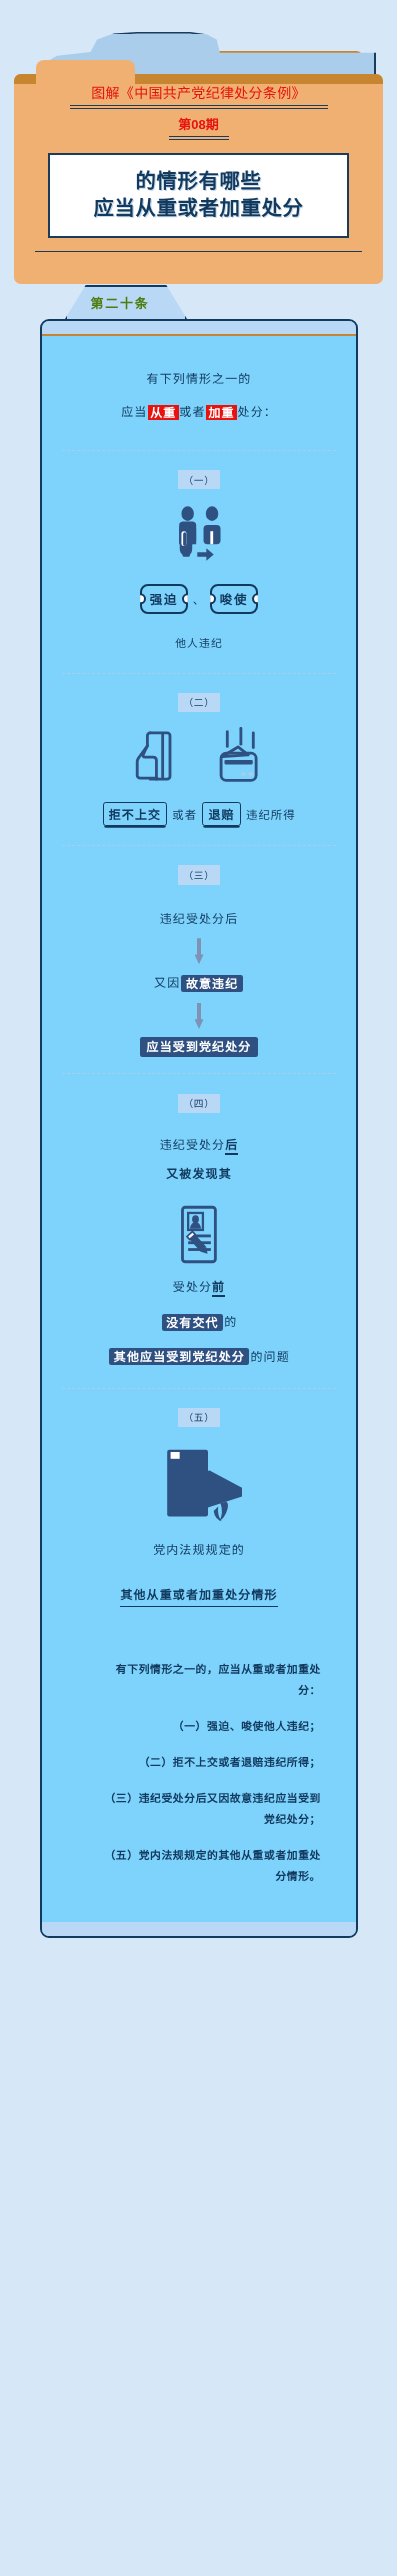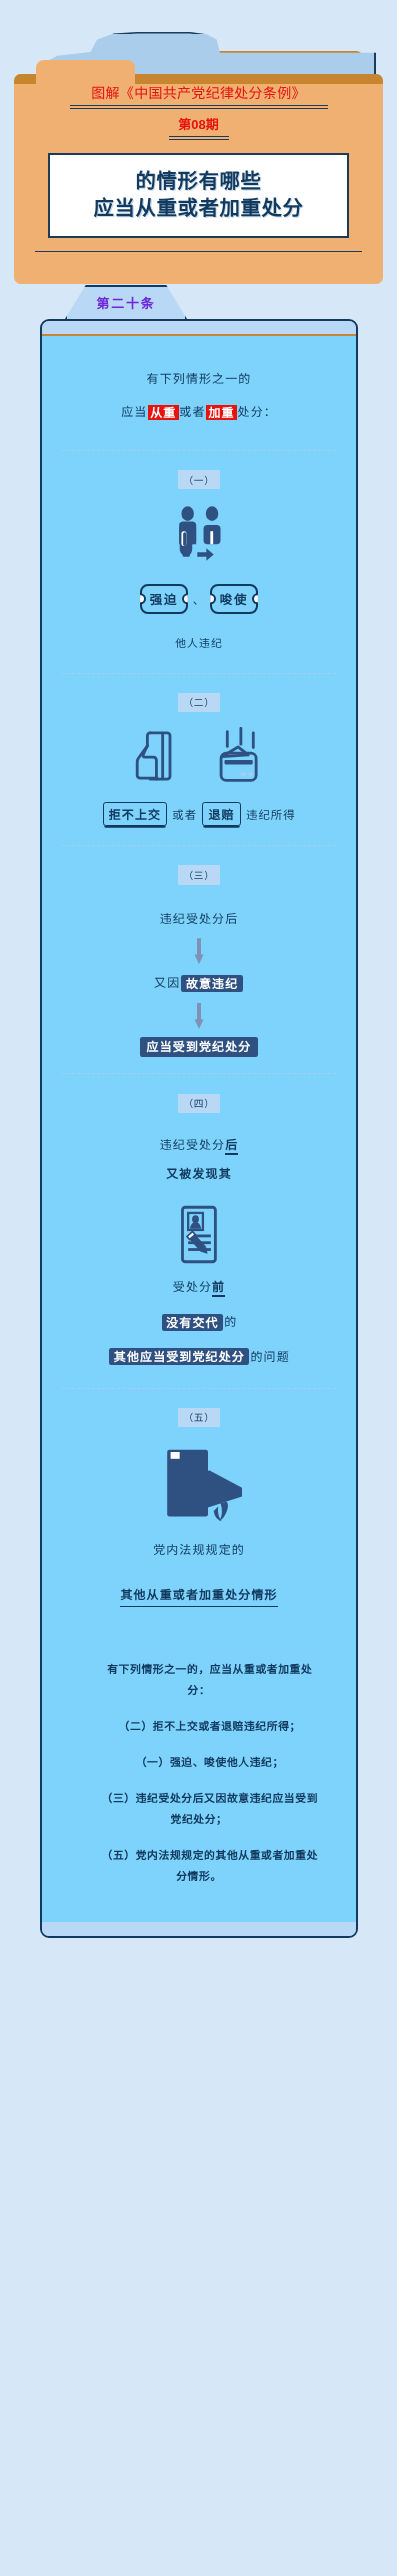--- a/index.html
+++ b/index.html
@@ -87,23 +87,23 @@
   .article-banner-wrap { position: relative; width: 398px; height: 35px; }
   .article-tab {
     position: absolute; left: 65px; top: 1.1px;
     width: 122px; height: 34px;
     background: #b9d8f5;
     border: 2.3px solid #12395e;
     border-bottom: none;
     clip-path: polygon(17% 0%, 83% 0%, 100% 100%, 0% 100%);
   }
   .article-tab-label {
-    position: absolute; left: 65px; top: 9px;
+    position: absolute; left: 59px; top: 9px;
     width: 122px; text-align: center;
-    color: #6d28d9; font-size: 13px; font-weight: bold; letter-spacing: 1.7px;
+    color: #4d7c0f; font-size: 13px; font-weight: bold; letter-spacing: 1.7px;
   }
 
   
   .panel {
     position: relative;
     width: 318px; margin: 0 auto;
     background: #7dd3fc;
     border: 2.3px solid #12395e;
     border-radius: 9px;
     overflow: hidden;
@@ -178,21 +178,21 @@
   .arrow-down {
     width: 9px; height: 26px; margin: 8px auto;
     background: #7e93b3;
     clip-path: polygon(28% 0%, 72% 0%, 72% 62%, 100% 62%, 50% 100%, 0% 62%, 28% 62%);
   }
 
   .icon-row { display: flex; justify-content: center; align-items: flex-end; gap: 33px; margin: 14.8px 0 5.7px; }
   .icon-block { margin: 14.8px auto 10.2px; }
 
   
-  .summary { padding: 33px 18px 23px; text-align: center; }
+  .summary { padding: 33px 18px 23px; text-align: right; }
   .summary p {
     color: #12395e; font-size: 10.8px; letter-spacing: 0.6px;
     line-height: 1.95; text-indent: 2em; font-weight: bold;
     margin-bottom: 14.8px;
   }
   .summary p:last-child { margin-bottom: 12px; }
   .footer-gap { height: 20.4px; }
 </style>
 </head>
 <body>
@@ -373,22 +373,22 @@
       </div>
 
       <div class="txt lg" style="margin-top:9px;">党内法规规定的</div>
       <div style="margin-top:24px;">
         <span class="heavy-underline">其他从重或者加重处分情形</span>
       </div>
     </div>
 
     <div class="summary">
       <p>有下列情形之一的，应当从重或者加重处分：</p>
+      <p>（一）强迫、唆使他人违纪；</p>
       <p>（二）拒不上交或者退赔违纪所得；</p>
-      <p>（一）强迫、唆使他人违纪；</p>
       <p>（三）违纪受处分后又因故意违纪应当受到党纪处分；</p>
       <p>（五）党内法规规定的其他从重或者加重处分情形。</p>
     </div>
 
   </div>
   <div class="panel-bottom-blue"></div>
 </div>
 
 <div class="footer-gap"></div>
 

